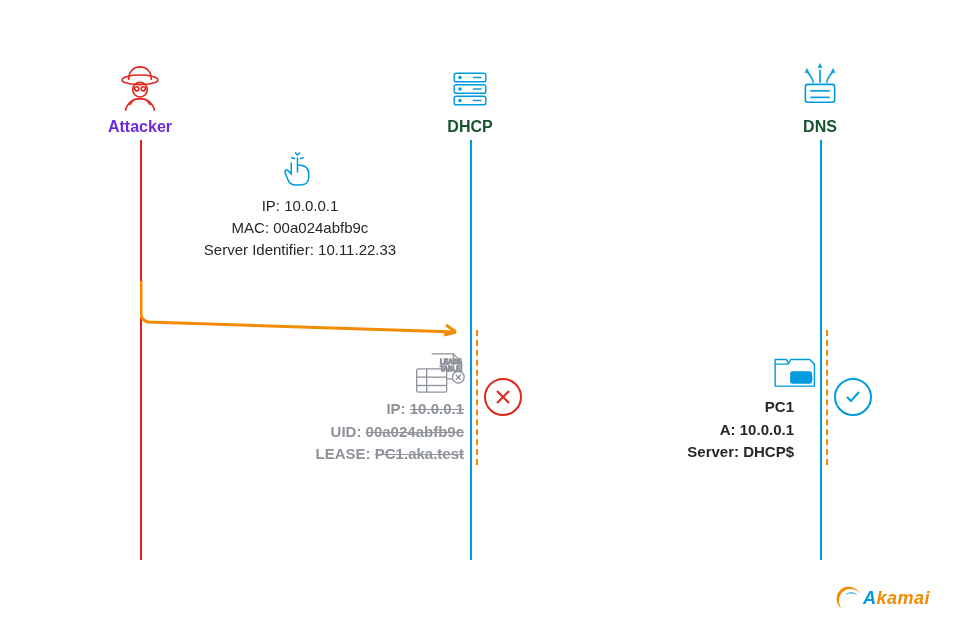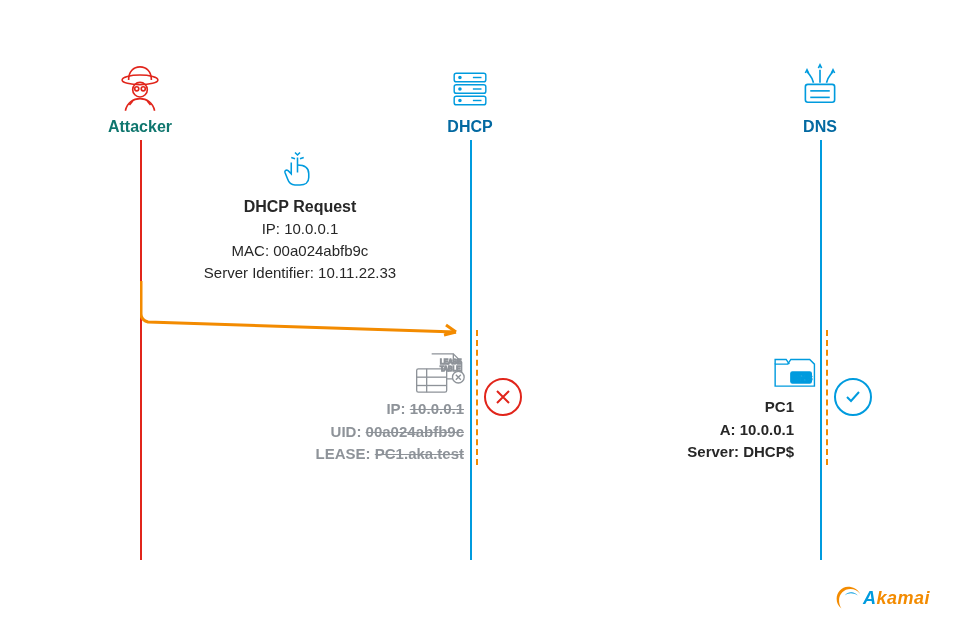--- a/index.html
+++ b/index.html
@@ -20,22 +20,22 @@
     position: absolute;
     transform: translateX(-50%);
   }
   .vline {
     position: absolute;
     width: 0;
     border-left: 2px solid;
     top: 140px;
     height: 420px;
   }
-  .red    { color: #0f766e; border-color: #e1251b; }
-  .blue   { color: #0369a1; border-color: #009bde; }
+  .red    { color: #6d28d9; border-color: #e1251b; }
+  .blue   { color: #14532d; border-color: #009bde; }
 
   .icon {
     position: absolute;
     transform: translateX(-50%);
   }
 
   .request-box {
     position: absolute;
     left: 155px;
     top: 195px;
@@ -161,21 +161,20 @@
   <svg width="40" height="40" viewBox="0 0 64 64" fill="none" stroke="#009bde" stroke-width="2.5">
     <path d="M28 12v24"></path>
     <path d="M28 24c10 0 18 4 18 14v6c0 8-6 12-14 12h-8c-6 0-10-4-12-10l-4-10c-1-3 2-5 5-3l5 5V20"></path>
     <path d="M24 4l4 4 4-4"></path>
     <path d="M18 12l6 2"></path>
     <path d="M38 12l-6 2"></path>
   </svg>
 </div>
 
 <div class="request-box">
-  <div class="title">DHCP Request</div>
   <div>IP: 10.0.0.1</div>
   <div>MAC: 00a024abfb9c</div>
   <div>Server Identifier: 10.11.22.33</div>
 </div>
 
 <svg class="arrow-path">
   <path d="M1 1 L1 34 Q1 40 8 42 L316 52" fill="none" stroke="#f38b00" stroke-width="3"></path>
   <path d="M316 52 l-10 -7 m10 7 l-12 3" fill="none" stroke="#f38b00" stroke-width="3"></path>
 </svg>
 

